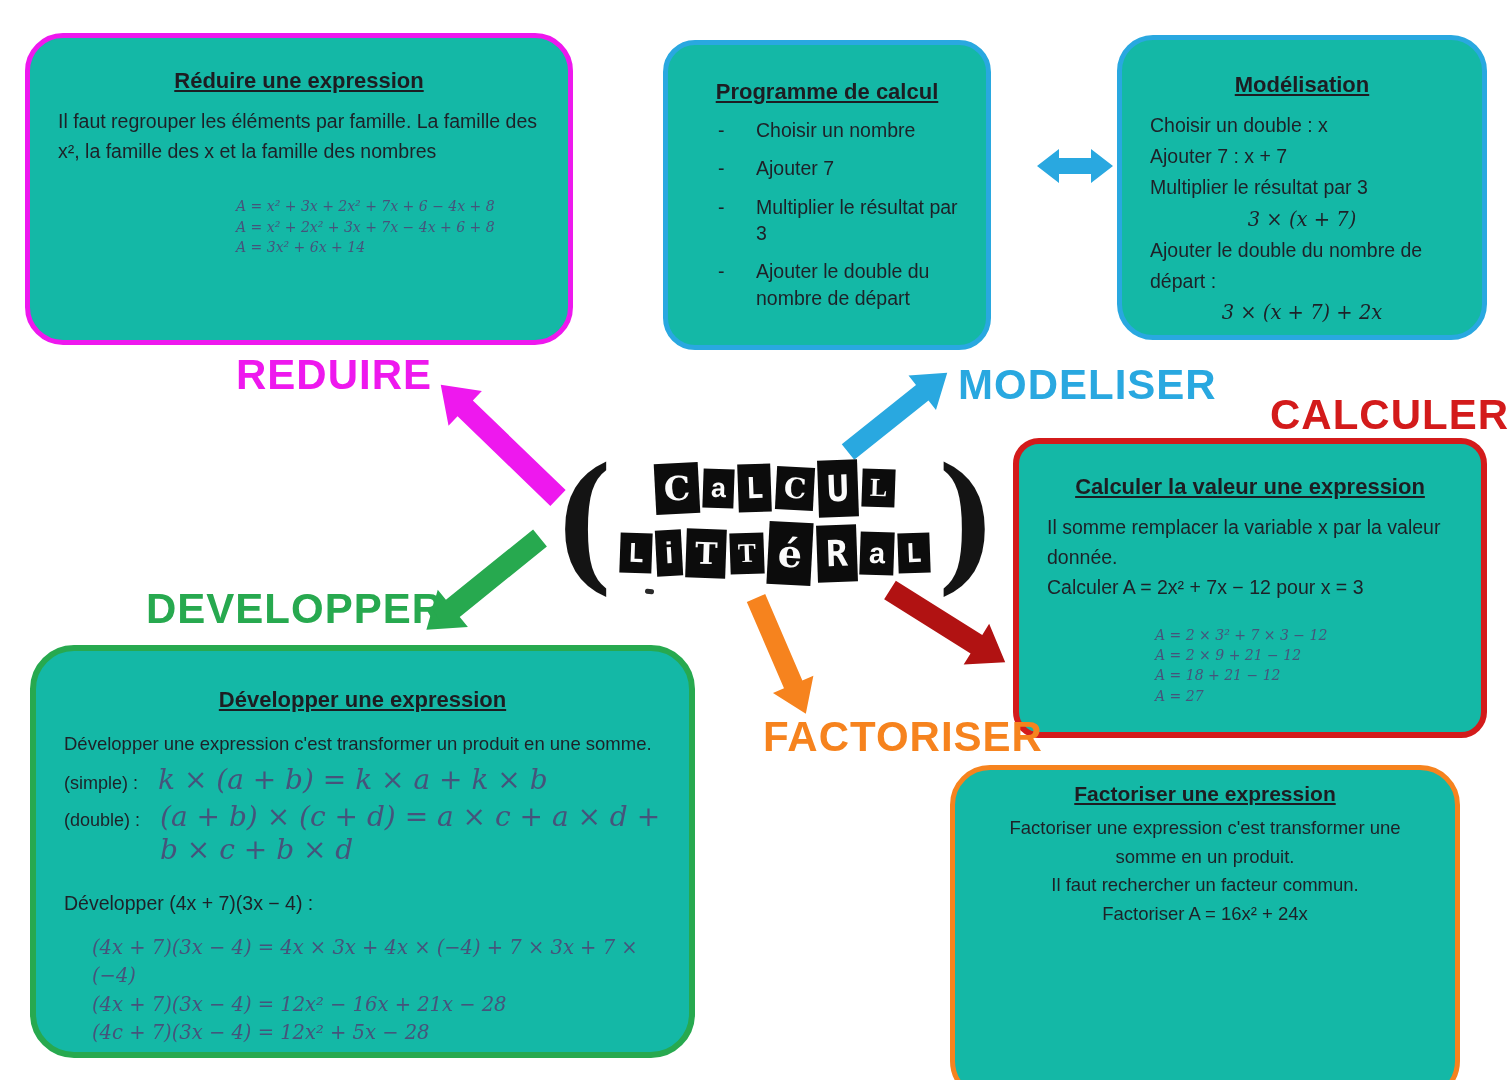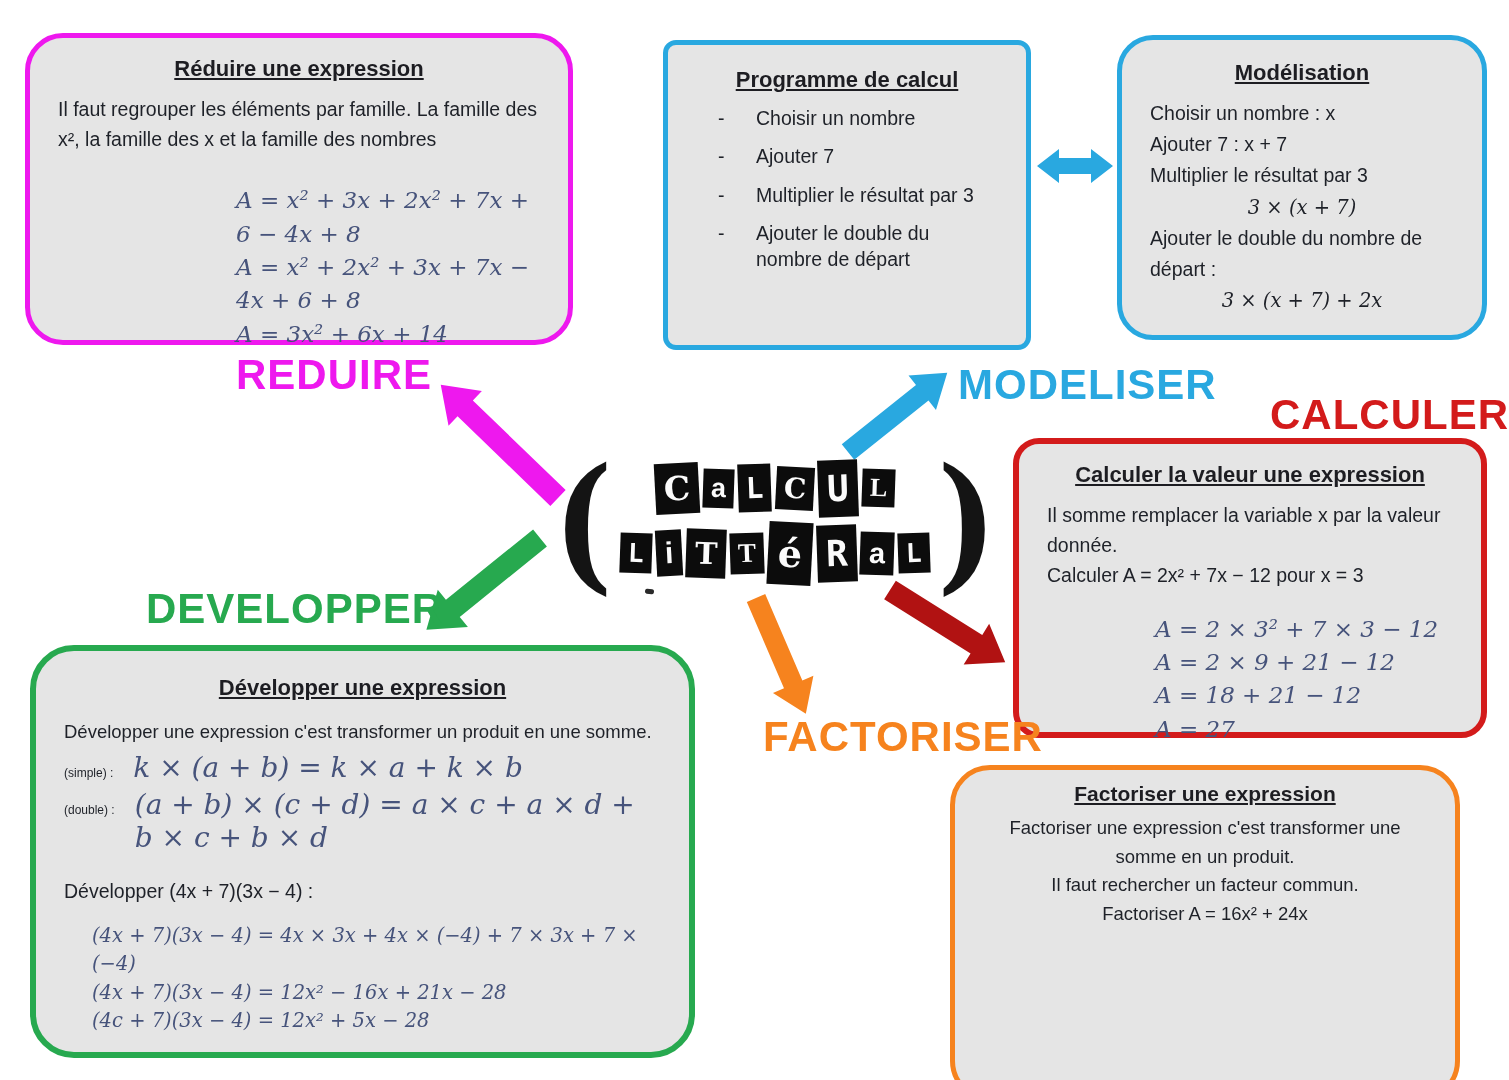--- a/index.html
+++ b/index.html
@@ -3,47 +3,47 @@
 <meta charset="utf-8">
 <style>
   html,body{margin:0;padding:0;background:#ffffff;}
   .canvas{
     position:relative;width:1509px;height:1080px;background:#ffffff;overflow:hidden;
     font-family:"Liberation Sans",sans-serif;color:#202028;
   }
   svg.arrows{position:absolute;left:0;top:0;width:1509px;height:1080px;pointer-events:none;}
 
   
-  .box{position:absolute;background:#e5e5e5;border-style:solid;box-sizing:border-box;padding:10px 28px;}
+  .box{position:absolute;background:#14b8a6;border-style:solid;box-sizing:border-box;padding:22px 28px;}
   .box h2{font-size:22px;font-weight:bold;text-decoration:underline;text-align:center;color:#1d1d22;margin:8px 0 12px;}
   .body-line{font-size:19.5px;line-height:1.55;margin:0;color:#1e2128;}
   .math{font-family:"DejaVu Serif",serif;font-style:italic;color:#46537b;}
-  .eq{font-family:"DejaVu Serif",serif;font-style:italic;color:#46537b;font-size:23px;line-height:1.45;}
+  .eq{font-family:"DejaVu Serif",serif;font-style:italic;color:#46537b;font-size:14px;line-height:1.45;}
 
   .box-reduire{left:25px;top:33px;width:548px;height:312px;border-width:5px;border-radius:38px;}
   .box-reduire .eqs{margin:30px 0 0 178px;}
 
-  .box-programme{left:663px;top:40px;width:368px;height:310px;border-width:5px;border-radius:13px;}
+  .box-programme{left:663px;top:40px;width:328px;height:310px;border-width:5px;border-radius:32px;}
   .box-programme h2{margin-top:12px;}
   .pitem{display:flex;gap:28px;margin:12px 0 0 22px;font-size:19.5px;line-height:1.35;color:#1e2128;}
   .pitem .dash{width:10px;flex:none;}
 
   .box-modelisation{left:1117px;top:35px;width:370px;height:305px;border-width:5px;border-radius:36px;}
   .box-modelisation h2{margin-top:10px;text-align:center;}
   .mline{font-size:19.5px;line-height:1.6;margin:0;color:#1e2128;}
   .mline.center{text-align:center;}
 
   .box-calculer{left:1013px;top:438px;width:474px;height:300px;border-width:6px;border-radius:26px;}
   .box-calculer .eqs{margin:22px 0 0 108px;}
 
   .box-developper{left:30px;top:645px;width:665px;height:413px;border-width:6px;border-radius:44px;}
   .box-developper h2{margin-top:14px;margin-bottom:16px;}
   .box-developper .body-line{font-size:18.5px;line-height:1.6;}
   .frow{display:flex;align-items:baseline;gap:20px;margin:4px 0;}
-  .flabel{font-size:12px;color:#1e2128;flex:none;}
+  .flabel{font-size:18px;color:#1e2128;flex:none;}
   .frow .math{font-size:28px;}
   .example-intro{margin-top:26px;font-size:19.5px;color:#1e2128;}
   .box-developper .eqs{margin:8px 0 0 28px;}
   .box-developper .eq{font-size:19.5px;}
 
   .box-factoriser{left:950px;top:765px;width:510px;height:336px;border-width:5px;border-radius:40px;padding-top:6px;}
   .box-factoriser h2{font-size:21px;margin:6px 0 8px;}
   .box-factoriser .body-line{font-size:18.5px;line-height:1.55;text-align:center;}
   .box-factoriser .eqs{margin:6px 0 0 128px;}
   .box-factoriser .eq{font-size:20px;line-height:1.43;}
@@ -127,21 +127,21 @@
       <span>Multiplier le résultat par 3</span>
     </div>
     <div class="pitem">
       <span class="dash">-</span>
       <span>Ajouter le double du nombre de départ</span>
     </div>
   </section>
 
   <section class="box box-modelisation" style="border-color: rgb(41, 168, 224);">
     <h2>Modélisation</h2>
-    <p class="mline">Choisir un nombre : x</p>
+    <p class="mline">Choisir un double : x</p>
     <p class="mline">Ajouter 7 : x + 7</p>
     <p class="mline">Multiplier le résultat par 3</p>
     <p class="mline center math">3 × (x + 7)</p>
     <p class="mline">Ajouter le double du nombre de départ :</p>
     <p class="mline center math">3 × (x + 7) + 2x</p>
   </section>
 
   <section class="box box-calculer" style="border-color: rgb(211, 27, 27);">
     <h2>Calculer la valeur une expression</h2>
     <p class="body-line">Il somme remplacer la variable x par la valeur donnée.</p>

